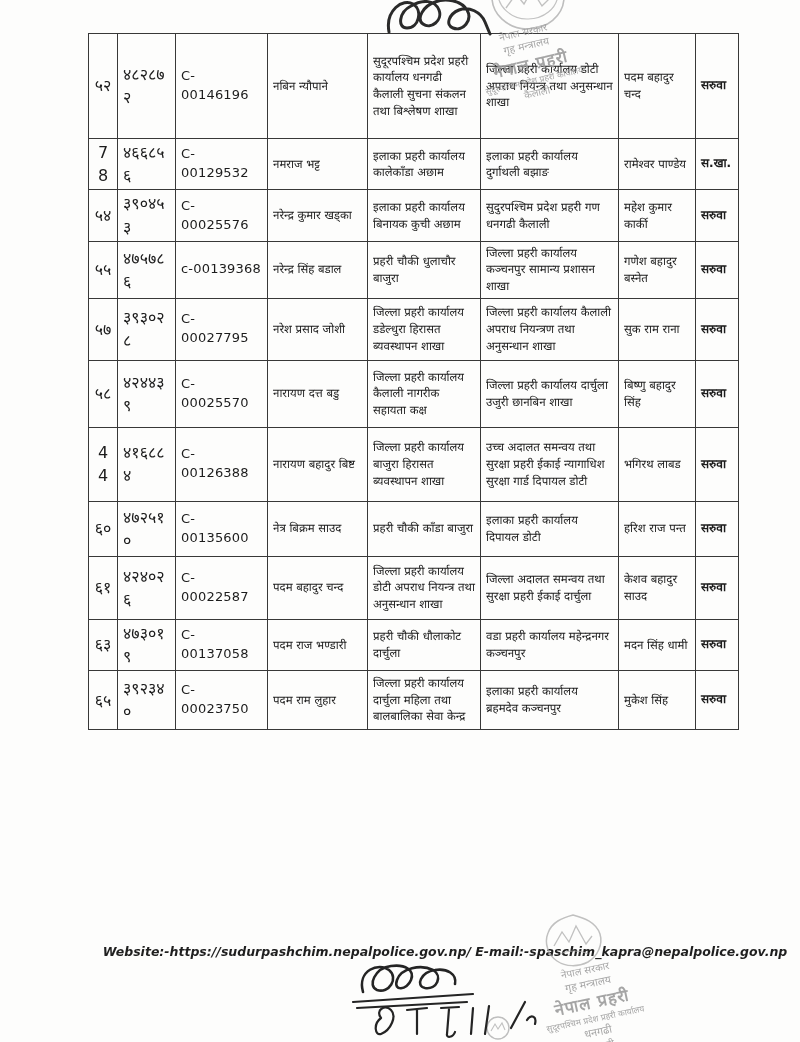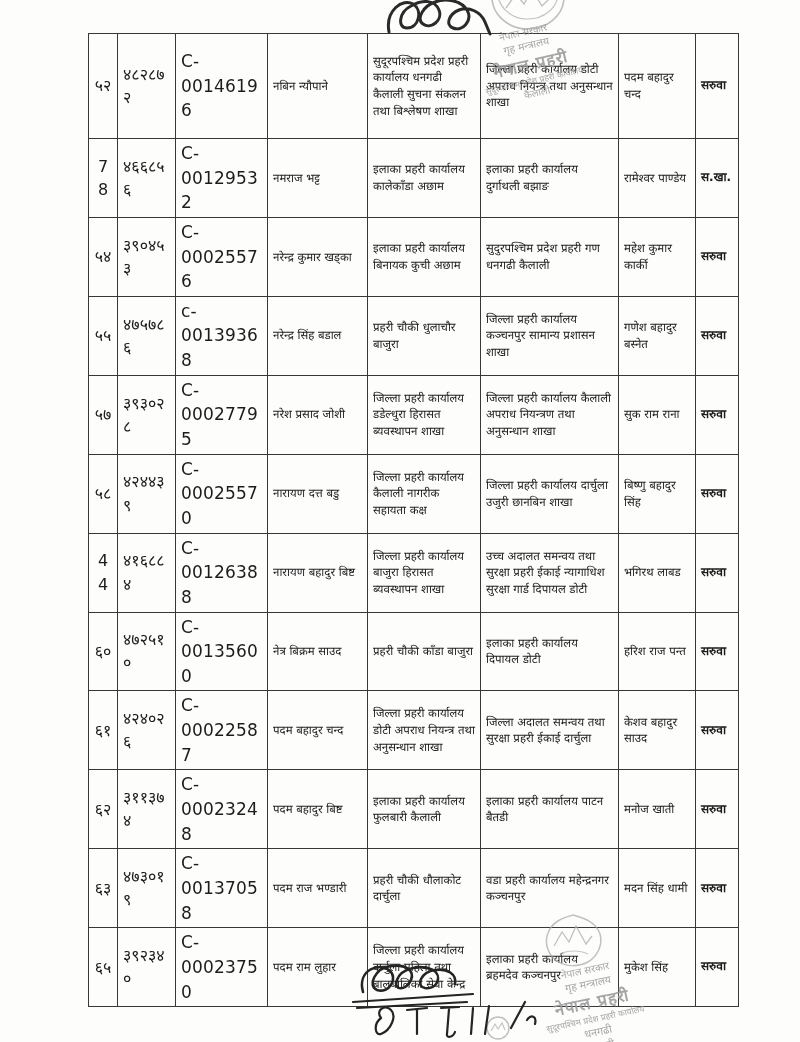--- a/index.html
+++ b/index.html
@@ -18,21 +18,21 @@
     border:1.5px solid #383838;
     padding:2px 5px;
     font-size:11.5px;line-height:1.45;
     vertical-align:middle;
     color:#1c1c1c;
     word-wrap:break-word;
     font-family:"DejaVu Sans",sans-serif;
   }
   table.roster td.c-sn{text-align:center;font-size:16px;}
   table.roster td.c-reg{font-size:16px;}
-  table.roster td.c-code{font-size:17px;letter-spacing:.2px;}
+  table.roster td.c-code{font-size:13px;letter-spacing:.2px;}
   table.roster td.c-status{font-size:12px;font-weight:bold;}
   
   .stamp-text{
     position:absolute;z-index:3;pointer-events:none;
     color:#9a9a9a;text-align:center;opacity:.88;
   }
   .stamp-text .s1{font-size:10px;}
   .stamp-text .s2{font-size:10.5px;}
   .stamp-text .s3{font-size:16.5px;font-weight:bold;letter-spacing:1px;}
   .stamp-text .s4{font-size:8.5px;}
@@ -165,30 +165,20 @@
         <tr style="height: 63px;">
           <td class="c-sn">६१</td>
           <td class="c-reg">४२४०२६</td>
           <td class="c-code">C-00022587</td>
           <td>पदम बहादुर चन्द</td>
           <td>जिल्ला प्रहरी कार्यालय डोटी अपराध नियन्त्र तथा अनुसन्धान शाखा</td>
           <td>जिल्ला अदालत समन्वय तथा सुरक्षा प्रहरी ईकाई दार्चुला</td>
           <td>केशव बहादुर साउद</td>
           <td class="c-status">सरुवा</td>
         </tr>
-        <tr style="height: 54px;">
-          <td class="c-sn">६२</td>
-          <td class="c-reg">३११३७४</td>
-          <td class="c-code">C-00023248</td>
-          <td>पदम बहादुर बिष्ट</td>
-          <td>इलाका प्रहरी कार्यालय फुलबारी कैलाली</td>
-          <td>इलाका प्रहरी कार्यालय पाटन बैतडी</td>
-          <td>मनोज खाती</td>
-          <td class="c-status">सरुवा</td>
-        </tr>
         <tr style="height: 50px;">
           <td class="c-sn">६३</td>
           <td class="c-reg">४७३०१९</td>
           <td class="c-code">C-00137058</td>
           <td>पदम राज भण्डारी</td>
           <td>प्रहरी चौकी धौलाकोट दार्चुला</td>
           <td>वडा प्रहरी कार्यालय महेन्द्रनगर कञ्चनपुर</td>
           <td>मदन सिंह धामी</td>
           <td class="c-status">सरुवा</td>
         </tr>
@@ -198,20 +188,21 @@
           <td class="c-code">C-00023750</td>
           <td>पदम राम लुहार</td>
           <td>जिल्ला प्रहरी कार्यालय दार्चुला महिला तथा बालबालिका सेवा केन्द्र</td>
           <td>इलाका प्रहरी कार्यालय ब्रहमदेव कञ्चनपुर</td>
           <td>मुकेश सिंह</td>
           <td class="c-status">सरुवा</td>
         </tr>
       </tbody>
   </table>
 
+  <div class="footer-line">Website:-https://sudurpashchim.nepalpolice.gov.np/ E-mail:-spaschim_kapra@nepalpolice.gov.np</div>
 
   <svg class="stamp-svg" style="left:540px;top:912px;" width="66" height="56" viewBox="0 0 66 56">
     <path d="M33,3 C44,6 56,10 60,22 C63,32 58,44 48,50 C38,55 26,55 17,49 C8,43 4,31 8,21 C12,10 22,6 33,3 Z" fill="none" stroke="#a8a8a8" stroke-width="1.5"></path>
     <polyline points="14,34 22,20 29,30 36,14 46,32 52,24" fill="none" stroke="#a8a8a8" stroke-width="1.3"></polyline>
     <path d="M20,42 C28,38 40,38 48,42" fill="none" stroke="#b0b0b0" stroke-width="1.1"></path>
   </svg>
 
   <svg class="stamp-svg" style="left:484px;top:1014px;" width="28" height="28" viewBox="0 0 28 28">
     <circle cx="14" cy="14" r="11" fill="none" stroke="#a4a4a4" stroke-width="1.4"></circle>
     <polyline points="7,17 11,10 14,15 18,9 21,16" fill="none" stroke="#a8a8a8" stroke-width="1.1"></polyline>

